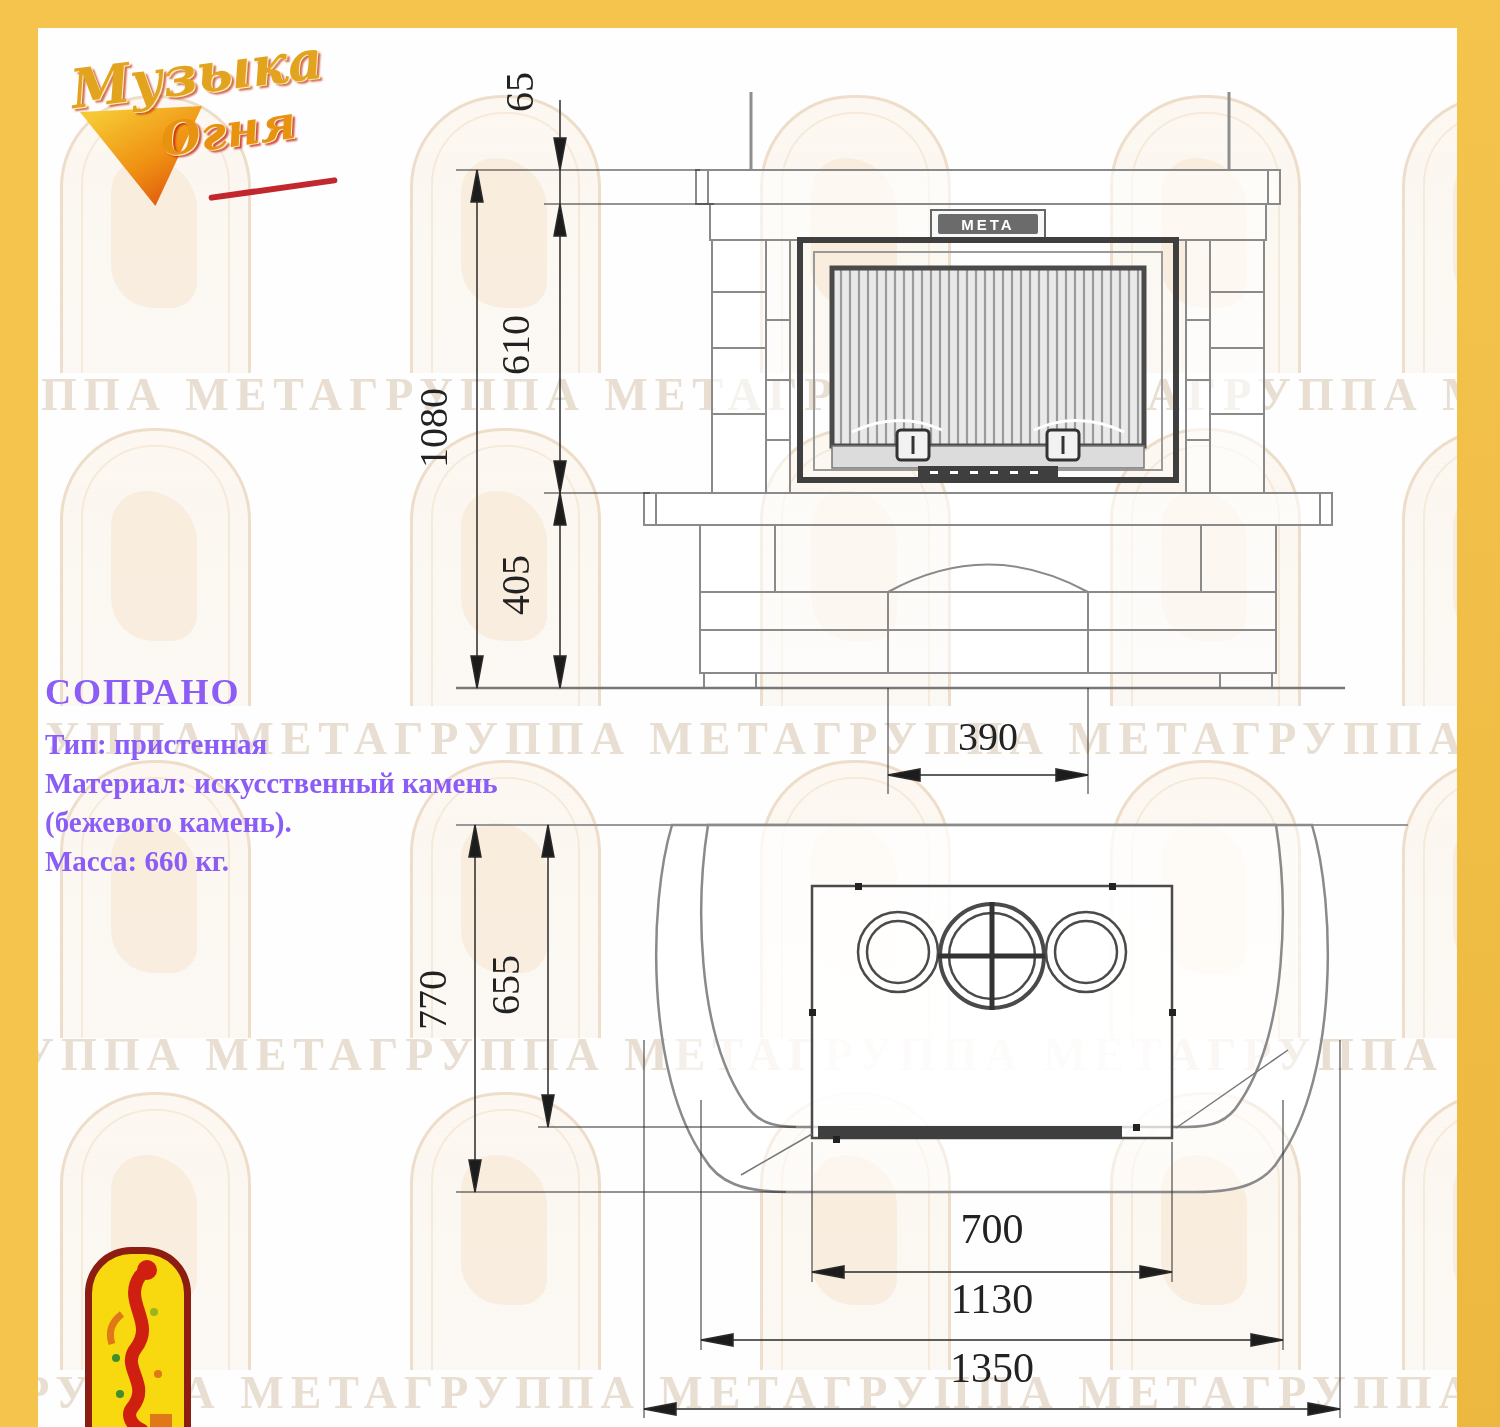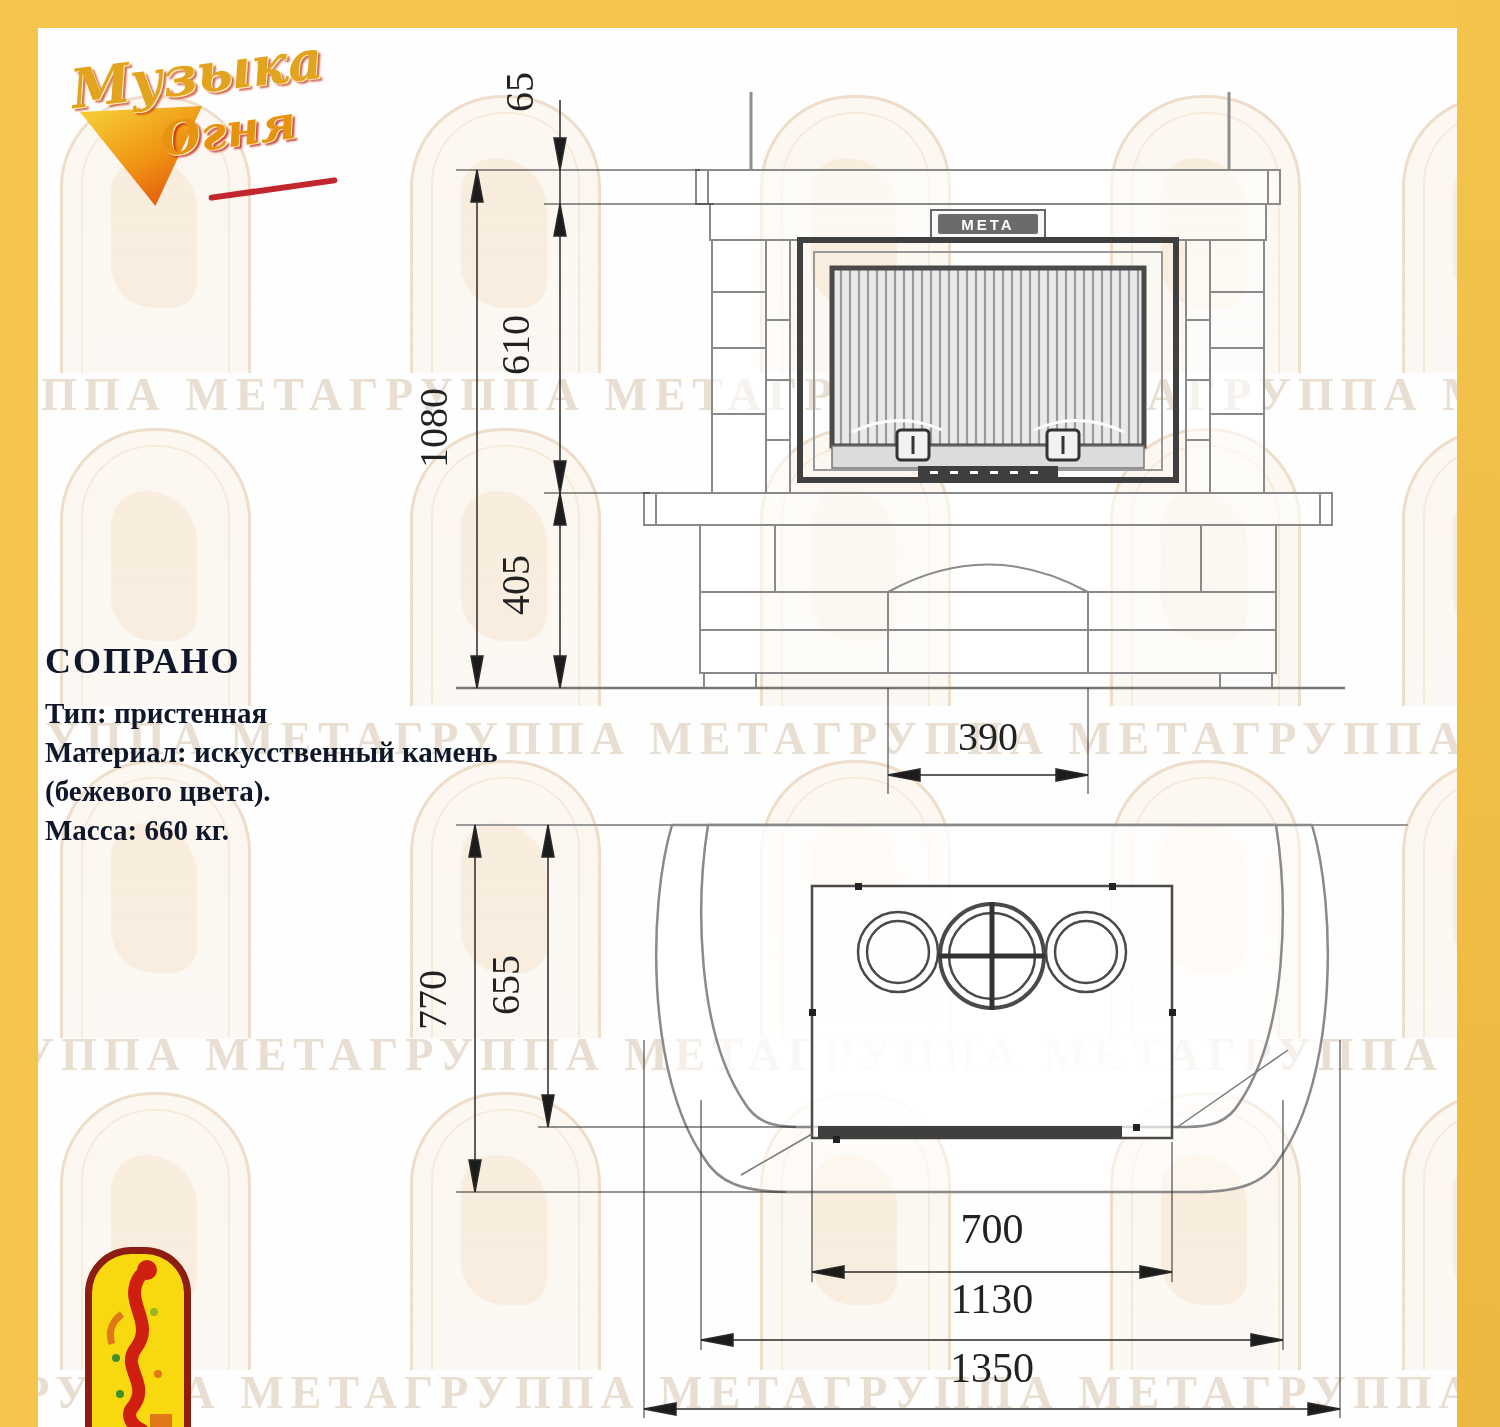--- a/index.html
+++ b/index.html
@@ -19,21 +19,21 @@
   .wm-arch::after{content:"";position:absolute;left:18px;right:18px;top:14px;bottom:0;
      border:2px solid rgba(240,222,198,0.55);border-bottom:none;border-radius:72px 72px 0 0;}
   .wm-arch::before{content:"";position:absolute;left:48px;top:60px;width:86px;height:150px;
      background:rgba(247,224,200,0.45);border-radius:40px 60px 30px 50px;}
   
   .wm-text{position:absolute;z-index:2;white-space:nowrap;font-weight:bold;
      font-size:46px;letter-spacing:7px;color:rgba(206,178,150,0.42);}
   
   #drawing{position:absolute;left:0;top:0;z-index:3;}
   
-  .info{position:absolute;left:45px;top:640px;width:640px;z-index:4;color:#0f172a;}
+  .info{position:absolute;left:45px;top:671px;width:640px;z-index:4;color:#8b5cf6;}
   .info-title{font-size:36px;font-weight:bold;letter-spacing:2px;margin-bottom:12px;}
   .info-line{font-size:29px;font-weight:bold;line-height:39px;}
   
   .logo{position:absolute;left:58px;top:38px;width:270px;height:170px;z-index:7;}
   .logo-tri{position:absolute;left:22px;top:68px;width:130px;height:100px;
      background:linear-gradient(150deg,#f6c833 10%,#ef9012 55%,#d8400e);
      clip-path:polygon(0 6%,94% 0,58% 100%);}
   .logo-w1{position:absolute;left:12px;top:4px;font-family:"DejaVu Serif",serif;
      font-style:italic;font-weight:bold;font-size:54px;color:#e2a41e;
      transform:rotate(-7deg);text-shadow:1px 1px 0 #fdeec0,3px 3px 2px rgba(195,57,18,0.75);}
@@ -253,21 +253,21 @@
         <text x="992" y="1313">1130</text>
         <text x="992" y="1382">1350</text>
       </g>
     </g>
   </svg>
 
   <div class="info">
     <div class="info-title">СОПРАНО</div>
     <div class="info-line">Тип: пристенная</div>
     <div class="info-line">Материал: искусственный камень</div>
-    <div class="info-line">(бежевого цвета).</div>
+    <div class="info-line">(бежевого камень).</div>
     <div class="info-line">Масса: 660 кг.</div>
   </div>
 
   <div class="logo">
     <div class="logo-tri"></div>
     <div class="logo-w1">Музыка</div>
     <div class="logo-w2">Огня</div>
     <div class="logo-swoosh"></div>
   </div>
 

